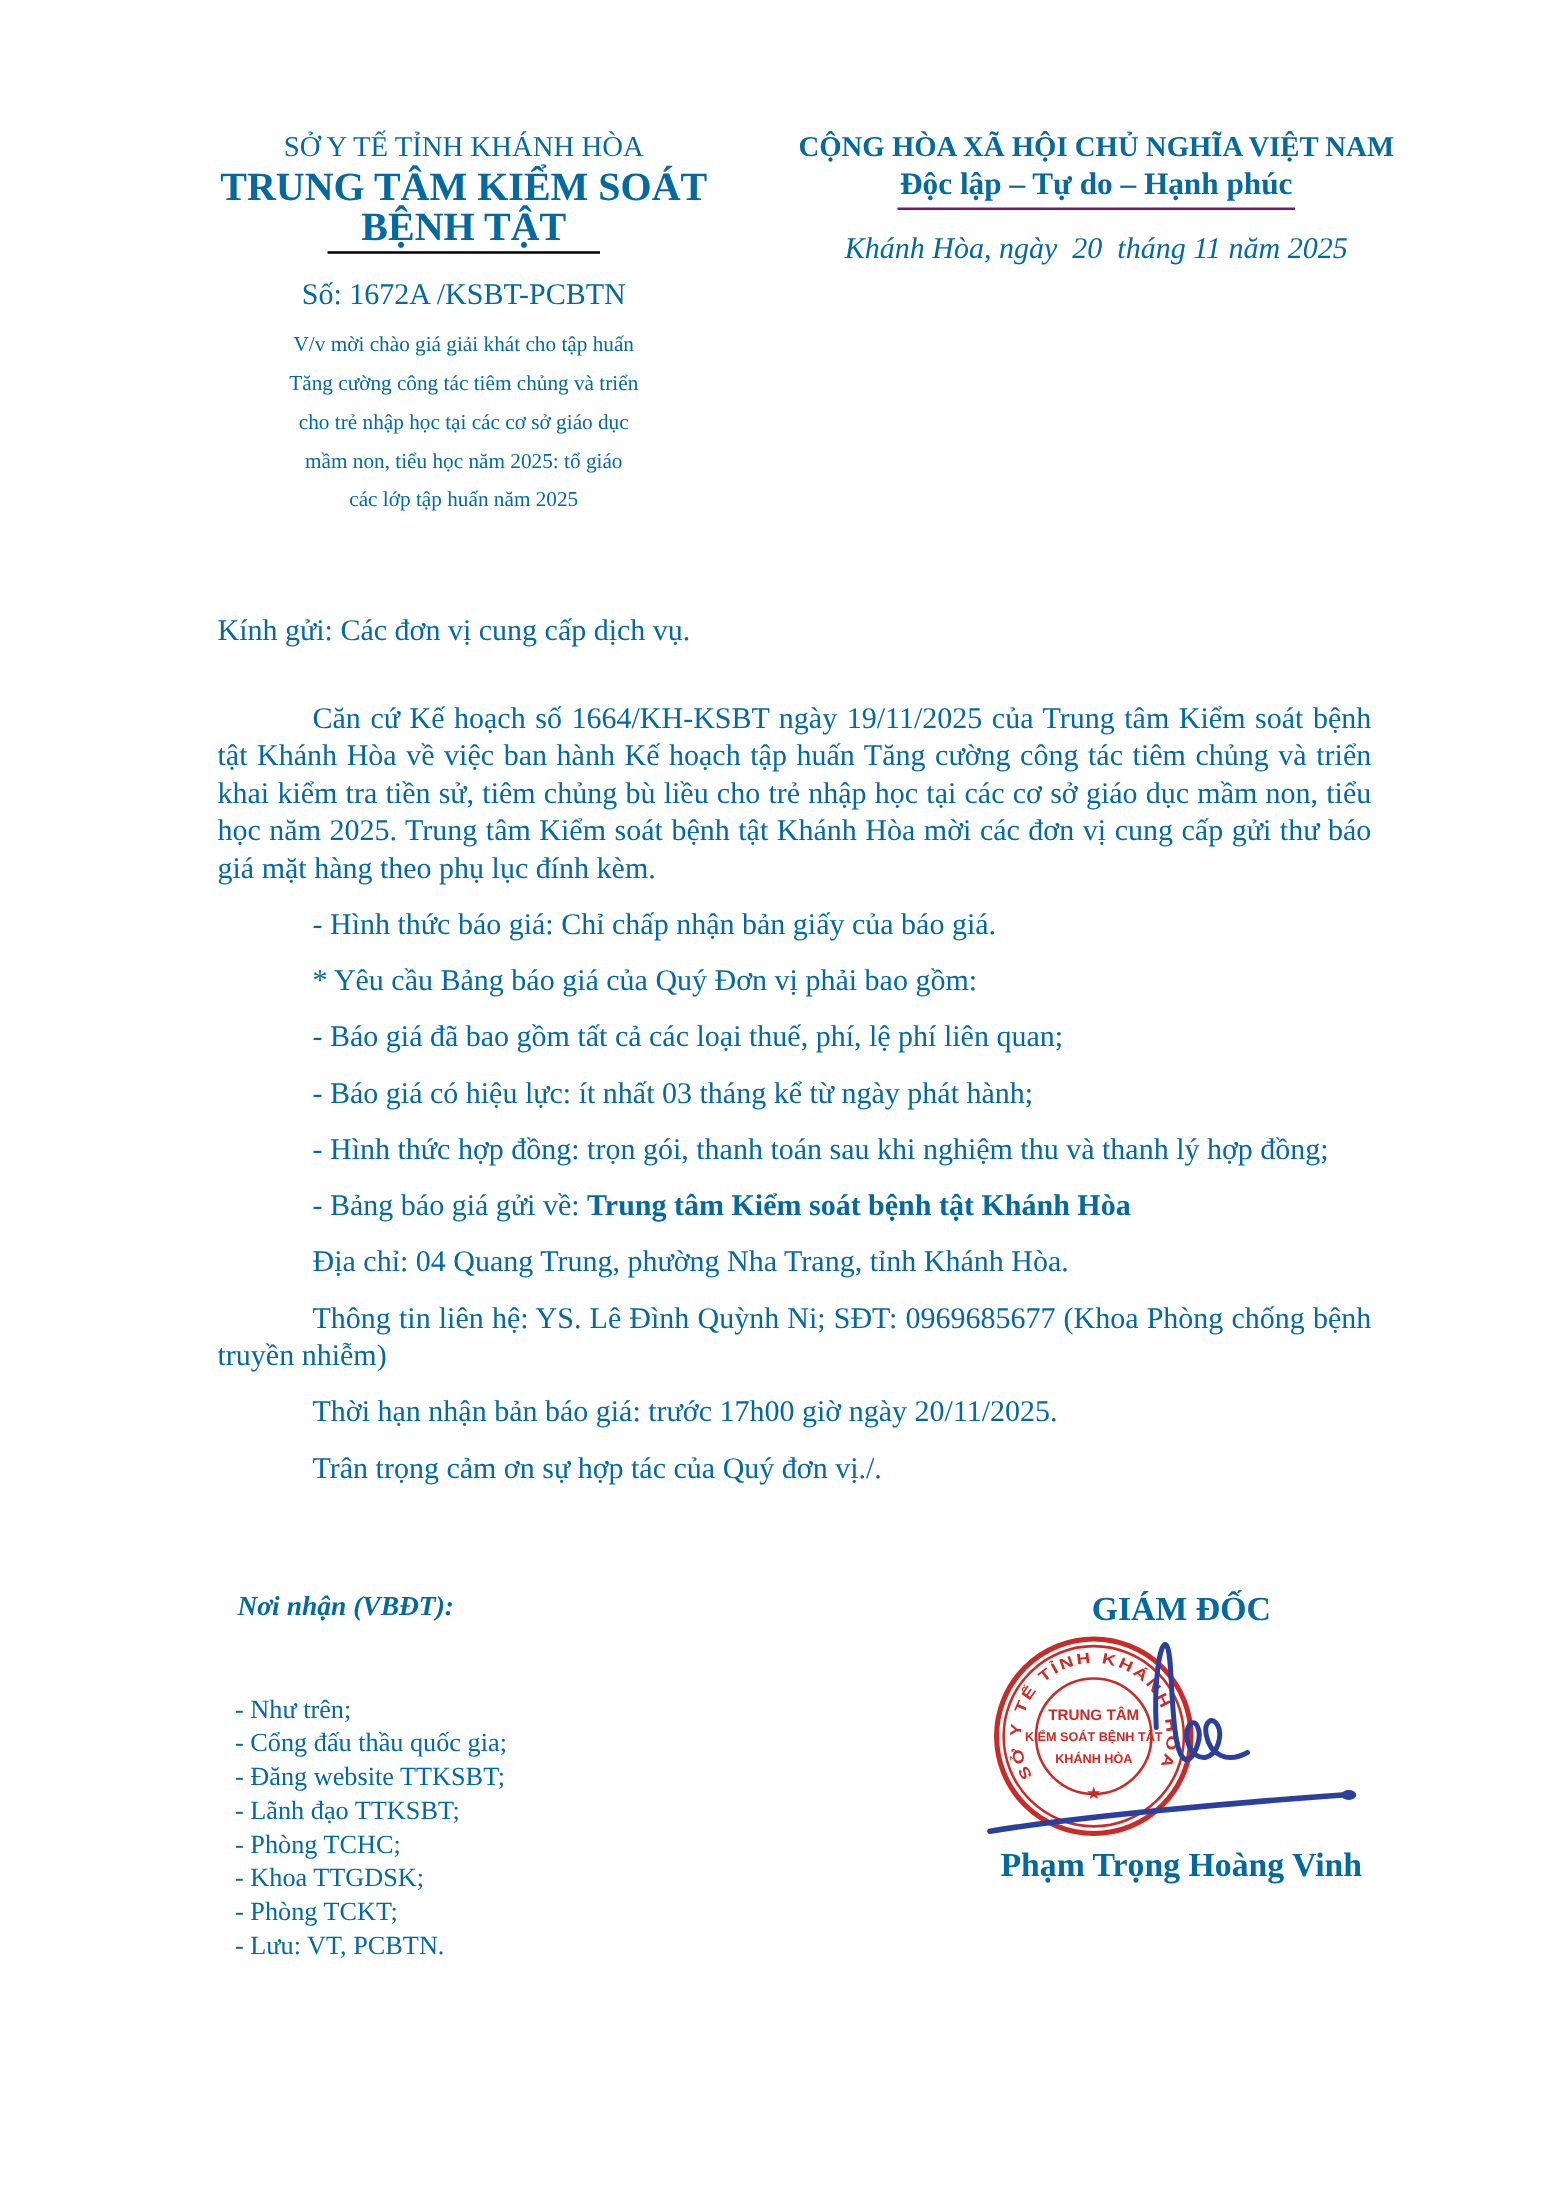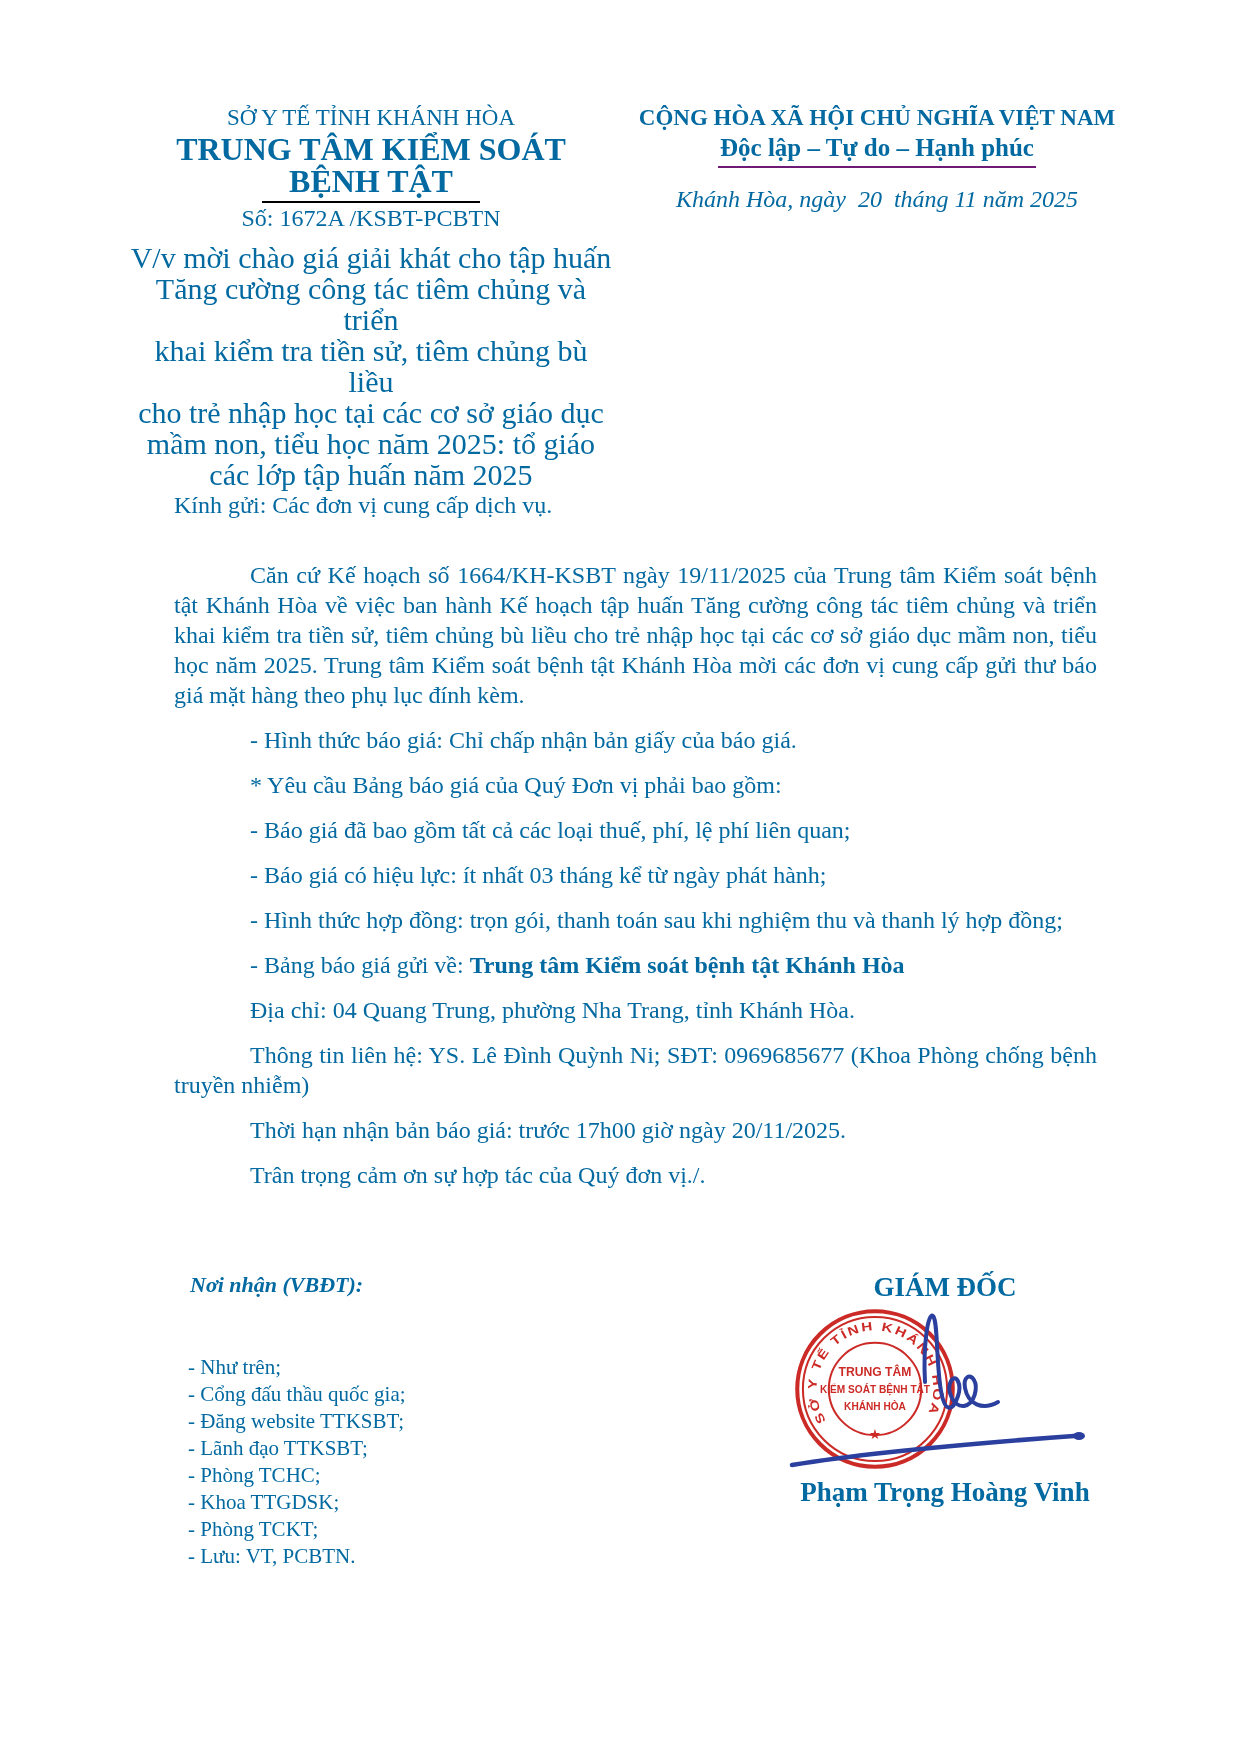--- a/index.html
+++ b/index.html
@@ -15,22 +15,22 @@
   .bold{font-weight:bold;}
 
   
   .hdr-left{
     position:absolute;left:130px;top:103px;width:482px;
     text-align:center;
   }
   .hdr-left .l1{font-size:23px;line-height:30px;}
   .hdr-left .l2{font-size:32px;line-height:32px;font-weight:bold;}
   .hdr-left .rule{width:218px;height:0;border-bottom:2px solid #000;margin:4px auto 0;}
-  .hdr-left .num{font-size:24px;line-height:30px;}
-  .hdr-left .subject{font-size:30px;line-height:31px;margin-top:9px;}
+  .hdr-left .num{font-size:24px;line-height:30px;margin-top:18px;}
+  .hdr-left .subject{font-size:17px;line-height:31px;margin-top:9px;}
 
   .hdr-right{
     position:absolute;left:627px;top:103px;width:500px;
     text-align:center;
   }
   .hdr-right .l1{font-size:23px;line-height:30px;font-weight:bold;}
   .hdr-right .motto{display:inline-block;font-size:25px;line-height:30px;font-weight:bold;
     border-bottom:2px solid #701a75;padding:0 2px 3px;}
   .hdr-right .dateline{font-size:24px;line-height:30px;font-style:italic;margin-top:16px;}
 
@@ -71,21 +71,20 @@
 <div class="page">
 
   <div class="hdr-left">
     <div class="l1">SỞ Y TẾ TỈNH KHÁNH HÒA</div>
     <div class="l2">TRUNG TÂM KIỂM SOÁT BỆNH TẬT</div>
     <div class="rule"></div>
     <div class="num pre">Số: 1672A /KSBT-PCBTN</div>
     <div class="subject">
       <div>V/v mời chào giá giải khát cho tập huấn</div>
       <div>Tăng cường công tác tiêm chủng và triển</div>
-      <div>khai kiểm tra tiền sử, tiêm chủng bù liều</div>
       <div>cho trẻ nhập học tại các cơ sở giáo dục</div>
       <div>mầm non, tiểu học năm 2025: tổ giáo</div>
       <div>các lớp tập huấn năm 2025</div>
     </div>
   </div>
 
   <div class="hdr-right">
     <div class="l1">CỘNG HÒA XÃ HỘI CHỦ NGHĨA VIỆT NAM</div>
     <div><span class="motto">Độc lập – Tự do – Hạnh phúc</span></div>
     <div class="dateline pre">Khánh Hòa, ngày  20  tháng 11 năm 2025</div>

